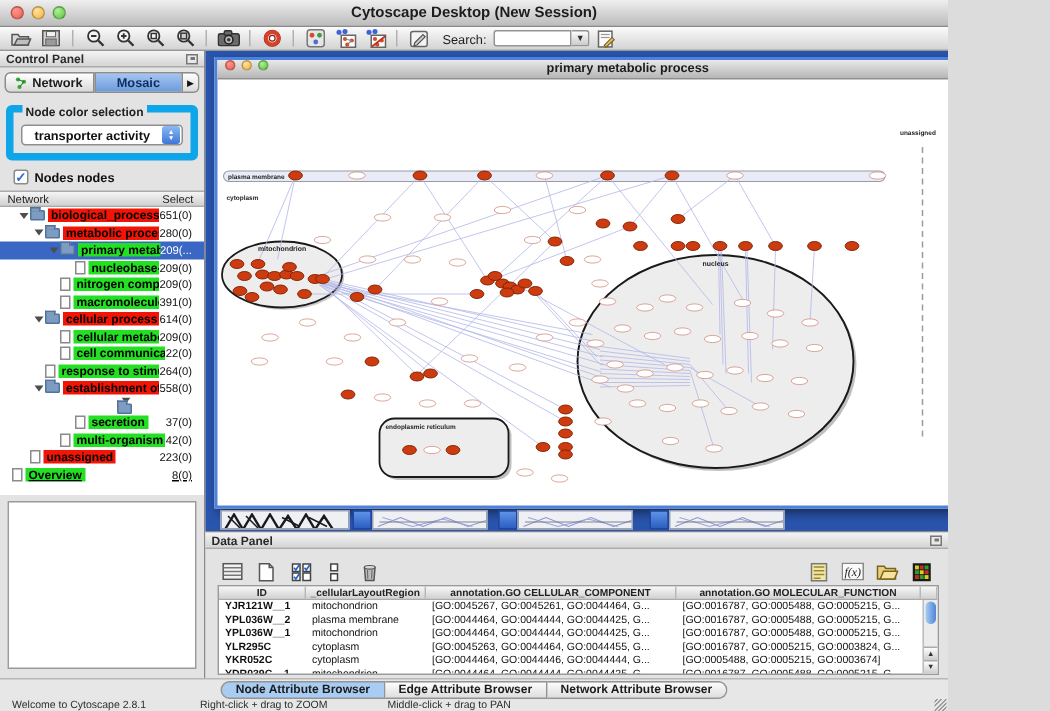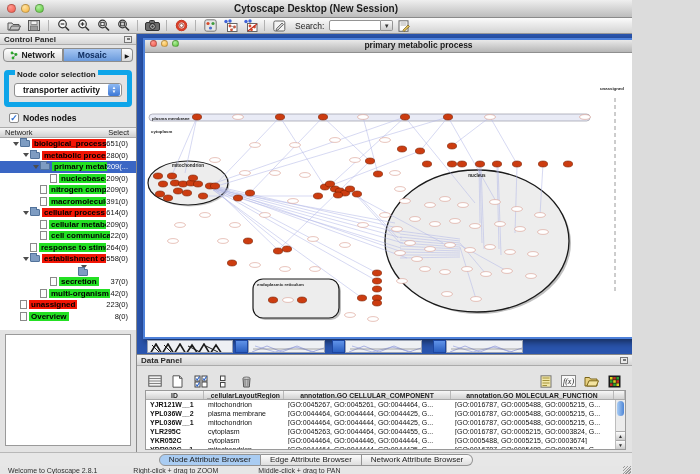--- a/index.html
+++ b/index.html
@@ -76,21 +76,21 @@
 .dhead{height:9px;display:flex;background:linear-gradient(#f7f7f7,#d2d2d2);border-bottom:1px solid #ababab;font-size:6.8px;font-weight:bold;color:#222;flex:none}
 .dhead span{border-right:1px solid #b9b9b9;display:flex;align-items:center;justify-content:center;overflow:hidden;white-space:nowrap;flex:none}
 .drow{height:9px;display:flex;font-size:7px;color:#111;align-items:center;flex:none}
 .drow span{padding-left:4px;overflow:hidden;white-space:nowrap;flex:none}
 .drow .c0{font-weight:bold}
 .dscroll{position:absolute;right:0;top:9px;bottom:0;width:10px;background:#ececec;border-left:1px solid #bdbdbd}
 .dthumb{position:absolute;top:1px;left:1px;right:1px;height:15px;border-radius:4px;background:linear-gradient(90deg,#a9cdf4,#4f86d6)}
 .dar{position:absolute;left:0;right:0;height:9px;background:linear-gradient(#fdfdfd,#cccccc);border-top:1px solid #ababab;font-size:5px;line-height:8px;text-align:center;color:#333}
 
 .tabsband{height:14px;background:#e7e7e7;display:flex;align-items:center;justify-content:center;border-top:1px solid #b8b8b8}
-.btab{height:12px;font-size:8px;font-weight:normal;color:#1c1c1c;padding:0 9px;border:1px solid #949494;border-left-width:0;background:linear-gradient(#fcfcfc,#dedede);display:flex;align-items:center;white-space:nowrap}
+.btab{height:12px;font-size:8px;font-weight:bold;color:#1c1c1c;padding:0 9px;border:1px solid #949494;border-left-width:0;background:linear-gradient(#fcfcfc,#dedede);display:flex;align-items:center;white-space:nowrap}
 .btab.sel{background:#a9ccf2}
 .btab:first-child{border-radius:6px 0 0 6px;border-left-width:1px}
 .btab:last-child{border-radius:0 6px 6px 0}
 .statusbar{height:8px;display:flex;align-items:center;font-size:7px;color:#2e2e2e;background:#e6e6e6;padding-left:8px;position:relative}
 .st1{margin-left:36px}.st2{margin-left:40px}
 .sgrip{position:absolute;right:1px;bottom:0;width:8px;height:8px;background:repeating-linear-gradient(135deg,transparent 0 1px,#9a9a9a 1px 2px)}
 .icw{display:block}
 </style>
 </head>
 <body>
@@ -358,21 +358,21 @@
             <span class="fileic"></span>
             <span class="tlabel green">multi-organism pro</span>
             <span class="tcount">42(0)</span>
           </div>
           <div class="trow" style="padding-left: 12px;">
             <span class="slot"></span>
             <span class="fileic"></span>
             <span class="tlabel red">unassigned</span>
             <span class="tcount">223(0)</span>
           </div>
-          <div class="trow" style="padding-left: 12px;">
+          <div class="trow" style="padding-left: 0; text-decoration: underline;">
             <span class="slot"></span>
             <span class="fileic"></span>
             <span class="tlabel green">Overview</span>
             <span class="tcount">8(0)</span>
           </div>
         </div>
       <div class="overview"></div>
     </div>
 
     <div class="rightcol">

